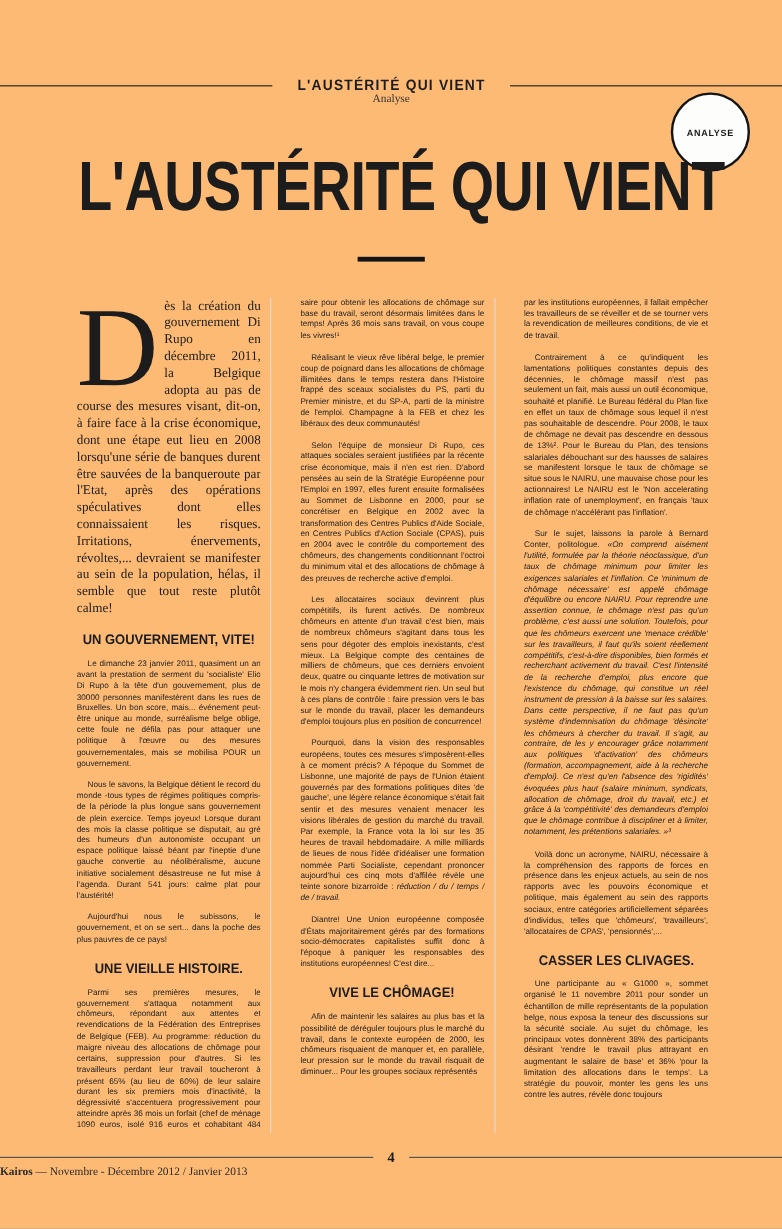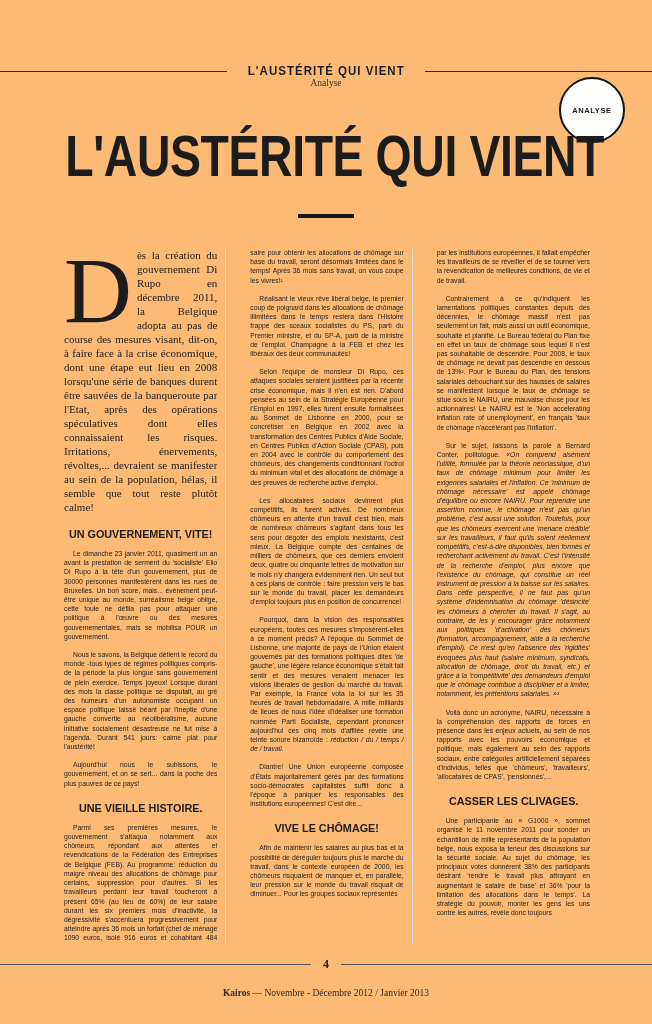--- a/index.html
+++ b/index.html
@@ -29,22 +29,22 @@
   .dropcap{float:left;font-family:"Liberation Serif",serif;font-size:94px;line-height:74px;
     padding:5px 5px 0 0;font-weight:400;}
   .sec{font-size:11.5px;font-weight:700;text-align:center;margin:14px 0 9px;transform:scaleX(.94);white-space:nowrap;}
   p.body{font-size:6.8px;line-height:9.2px;text-align:justify;margin:0 0 9px;color:#222;text-indent:9px;}
   p.body.no-indent{text-indent:0;}
   .italic{font-style:italic;}
   
   .folio-row{position:absolute;top:957px;left:0;right:0;display:flex;align-items:center;}
   .folio-row .rule{flex:1;height:1px;background:#555;}
   .folio{padding:0 12px;font-family:"Liberation Serif",serif;font-weight:700;font-size:12px;}
-  .credit{position:absolute;top:972px;left:0;right:0;text-align:center;
-    font-family:"Liberation Serif",serif;font-size:9.5px;color:#2a2a2a;margin-top:16px;}
+  .credit{position:absolute;top:972px;left:0;right:0;
+    font-family:"Liberation Serif",serif;font-size:9.5px;color:#2a2a2a;}
   .credit b{font-weight:700;}
 </style>
 </head>
 <body>
 
 <div class="page">
 
   <div class="kicker-row">
     <span class="rule"></span>
     <span class="kicker">L'AUSTÉRITÉ QUI VIENT</span>

